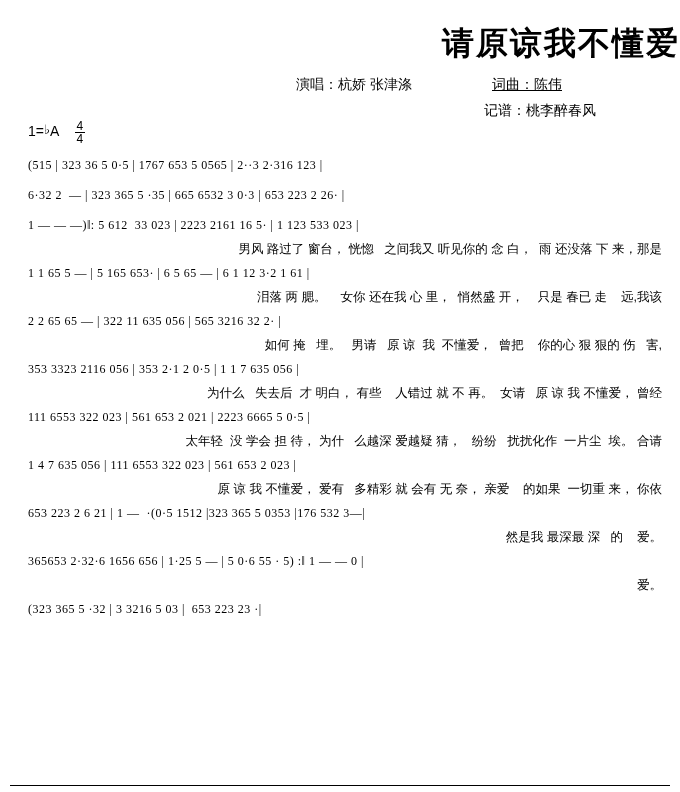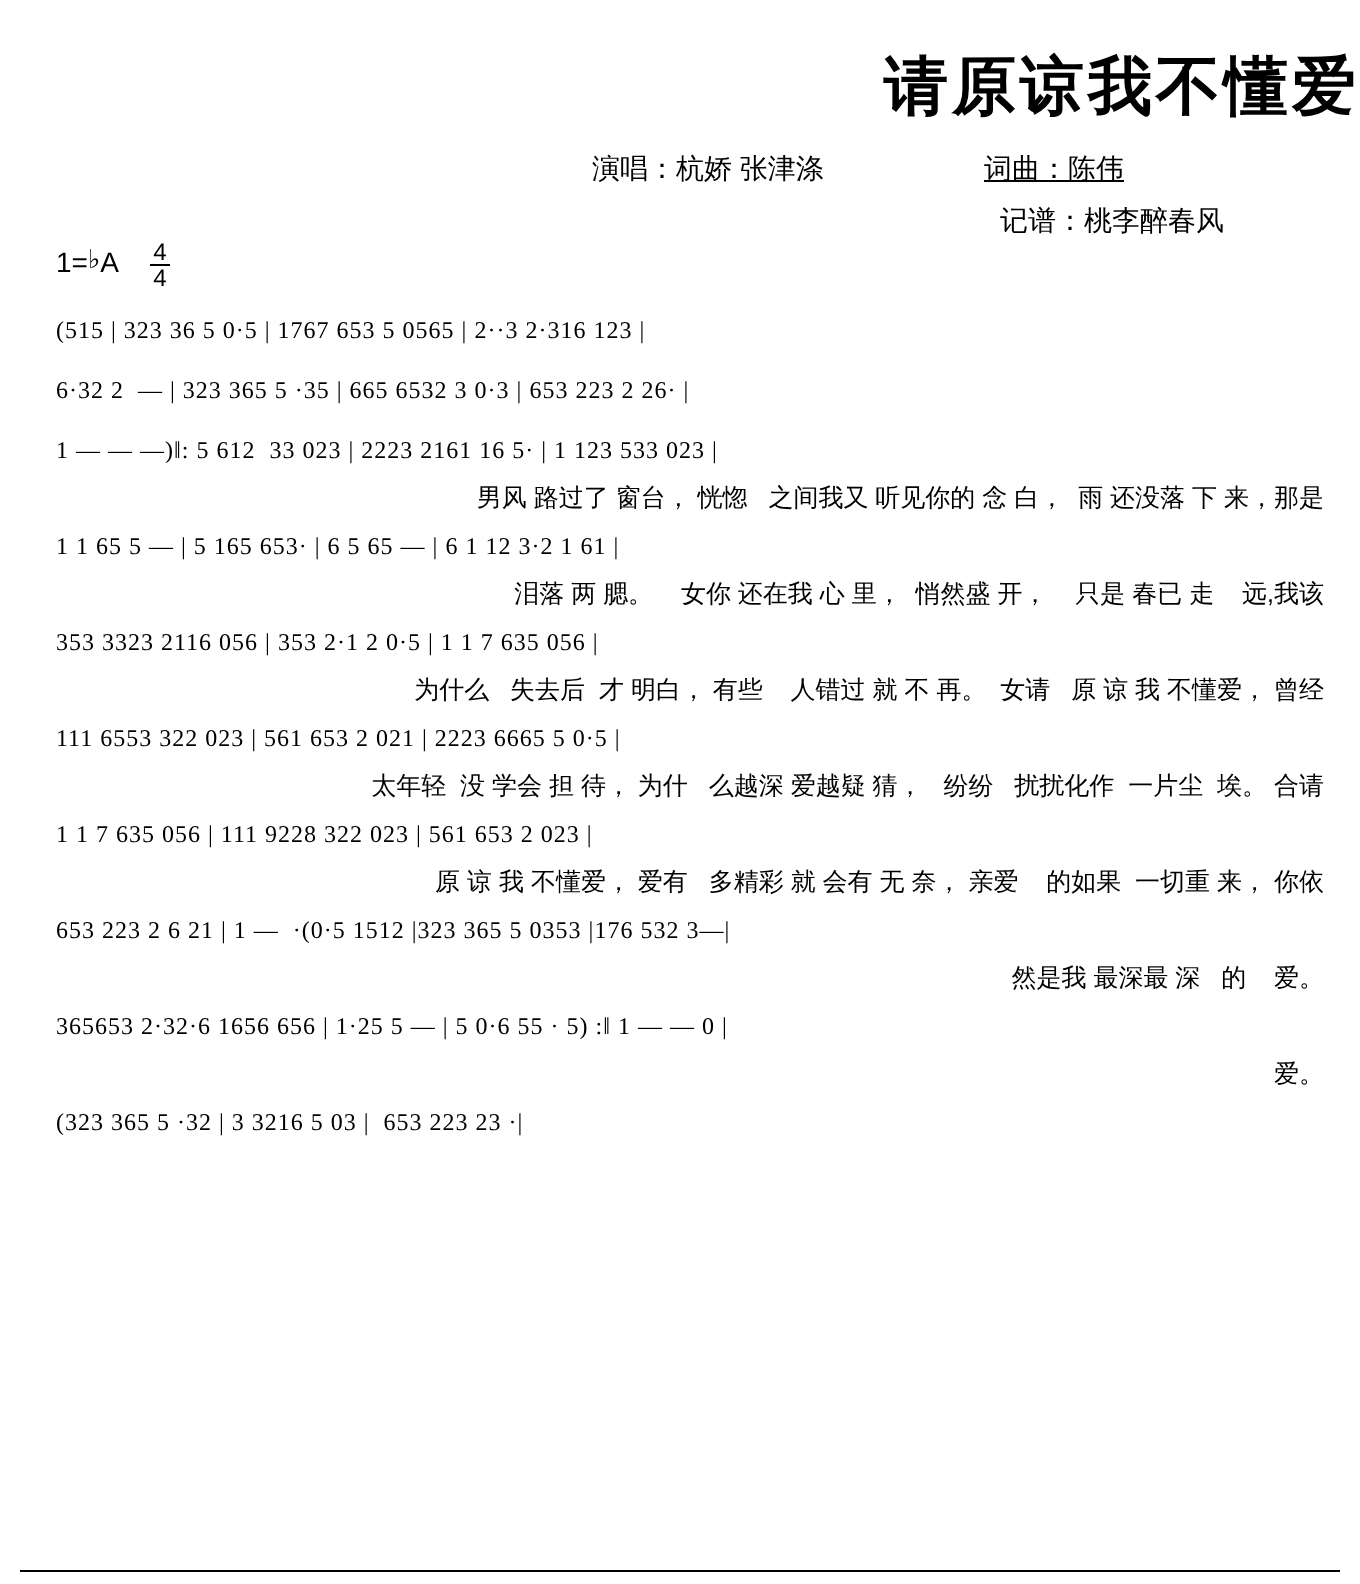--- a/index.html
+++ b/index.html
@@ -23,21 +23,21 @@
   }
 
   .credit-row{
     position:relative;
     height:22px;
     font-size:14px;
     font-family:"Liberation Sans", sans-serif;
   }
   .singer{position:absolute;left:282px;top:0;margin-left:14px;}
   .composer{position:absolute;left:492px;top:0;text-decoration:underline;}
-  .notator{position:absolute;left:500px;top:0;}
+  .notator{position:absolute;left:484px;top:0;}
 
   .keyline{position:absolute;left:28px;top:58px;font-size:14px;font-family:"Liberation Sans", sans-serif;margin-top:40px;}
   .keyline .flat{font-size:13px;vertical-align:2px;}
   .meter{display:inline-block;vertical-align:middle;margin-left:12px;line-height:1;text-align:center;font-size:12px;}
   .meter .num{display:block;border-bottom:1px solid #000;padding:0 2px;}
   .meter .den{display:block;padding:0 2px;}
 
   .staff{
     position:relative;
     margin:0 18px;
@@ -116,33 +116,37 @@
       <div class="notes">1 — — —)‖: 5 612  33 023 | 2223 2161 16 5· | 1 123 533 023 |</div>
       <div class="lyrics">        男风 路过了 窗台， 恍惚   之间我又 听见你的 念 白，  雨 还没落 下 来，那是</div>
     </div>
 
 
     <div class="line">
       <div class="notes">1 1 65 5 — | 5 165 653· | 6 5 65 — | 6 1 12 3·2 1 61 |</div>
       <div class="lyrics">泪落 两 腮。    女你 还在我 心 里，  悄然盛 开，    只是 春已 走    远,我该</div>
     </div>
 
+    <div class="line">
+      <div class="notes">2 2 65 65 — | 322 11 635 056 | 565 3216 32 2· |</div>
+      <div class="lyrics">如何 掩   埋。   男请   原 谅  我  不懂爱，  曾把    你的心 狠 狠的 伤   害,</div>
+    </div>
 
     <div class="line">
       <div class="notes">353 3323 2116 056 | 353 2·1 2 0·5 | 1 1 7 635 056 |</div>
       <div class="lyrics">为什么   失去后  才 明白， 有些    人错过 就 不 再。  女请   原 谅 我 不懂爱， 曾经</div>
     </div>
 
     <div class="line">
       <div class="notes">111 6553 322 023 | 561 653 2 021 | 2223 6665 5 0·5 |</div>
       <div class="lyrics">太年轻  没 学会 担 待， 为什   么越深 爱越疑 猜，   纷纷   扰扰化作  一片尘  埃。 合请</div>
     </div>
 
     <div class="line">
-      <div class="notes">1 1 7 635 056 | 111 9228 322 023 | 561 653 2 023 |</div>
+      <div class="notes">1 4 7 635 056 | 111 6553 322 023 | 561 653 2 023 |</div>
       <div class="lyrics">原 谅 我 不懂爱， 爱有   多精彩 就 会有 无 奈， 亲爱    的如果  一切重 来， 你依</div>
     </div>
 
     <div class="line">
       <div class="notes">653 223 2 6 21 | 1 —  ·(0·5 1512 |323 365 5 0353 |176 532 3—|</div>
       <div class="lyrics">然是我 最深最 深   的    爱。</div>
     </div>
 
     <div class="line">
       <div class="notes">365653 2·32·6 1656 656 | 1·25 5 — | 5 0·6 55 · 5) :‖ 1 — — 0 |</div>

